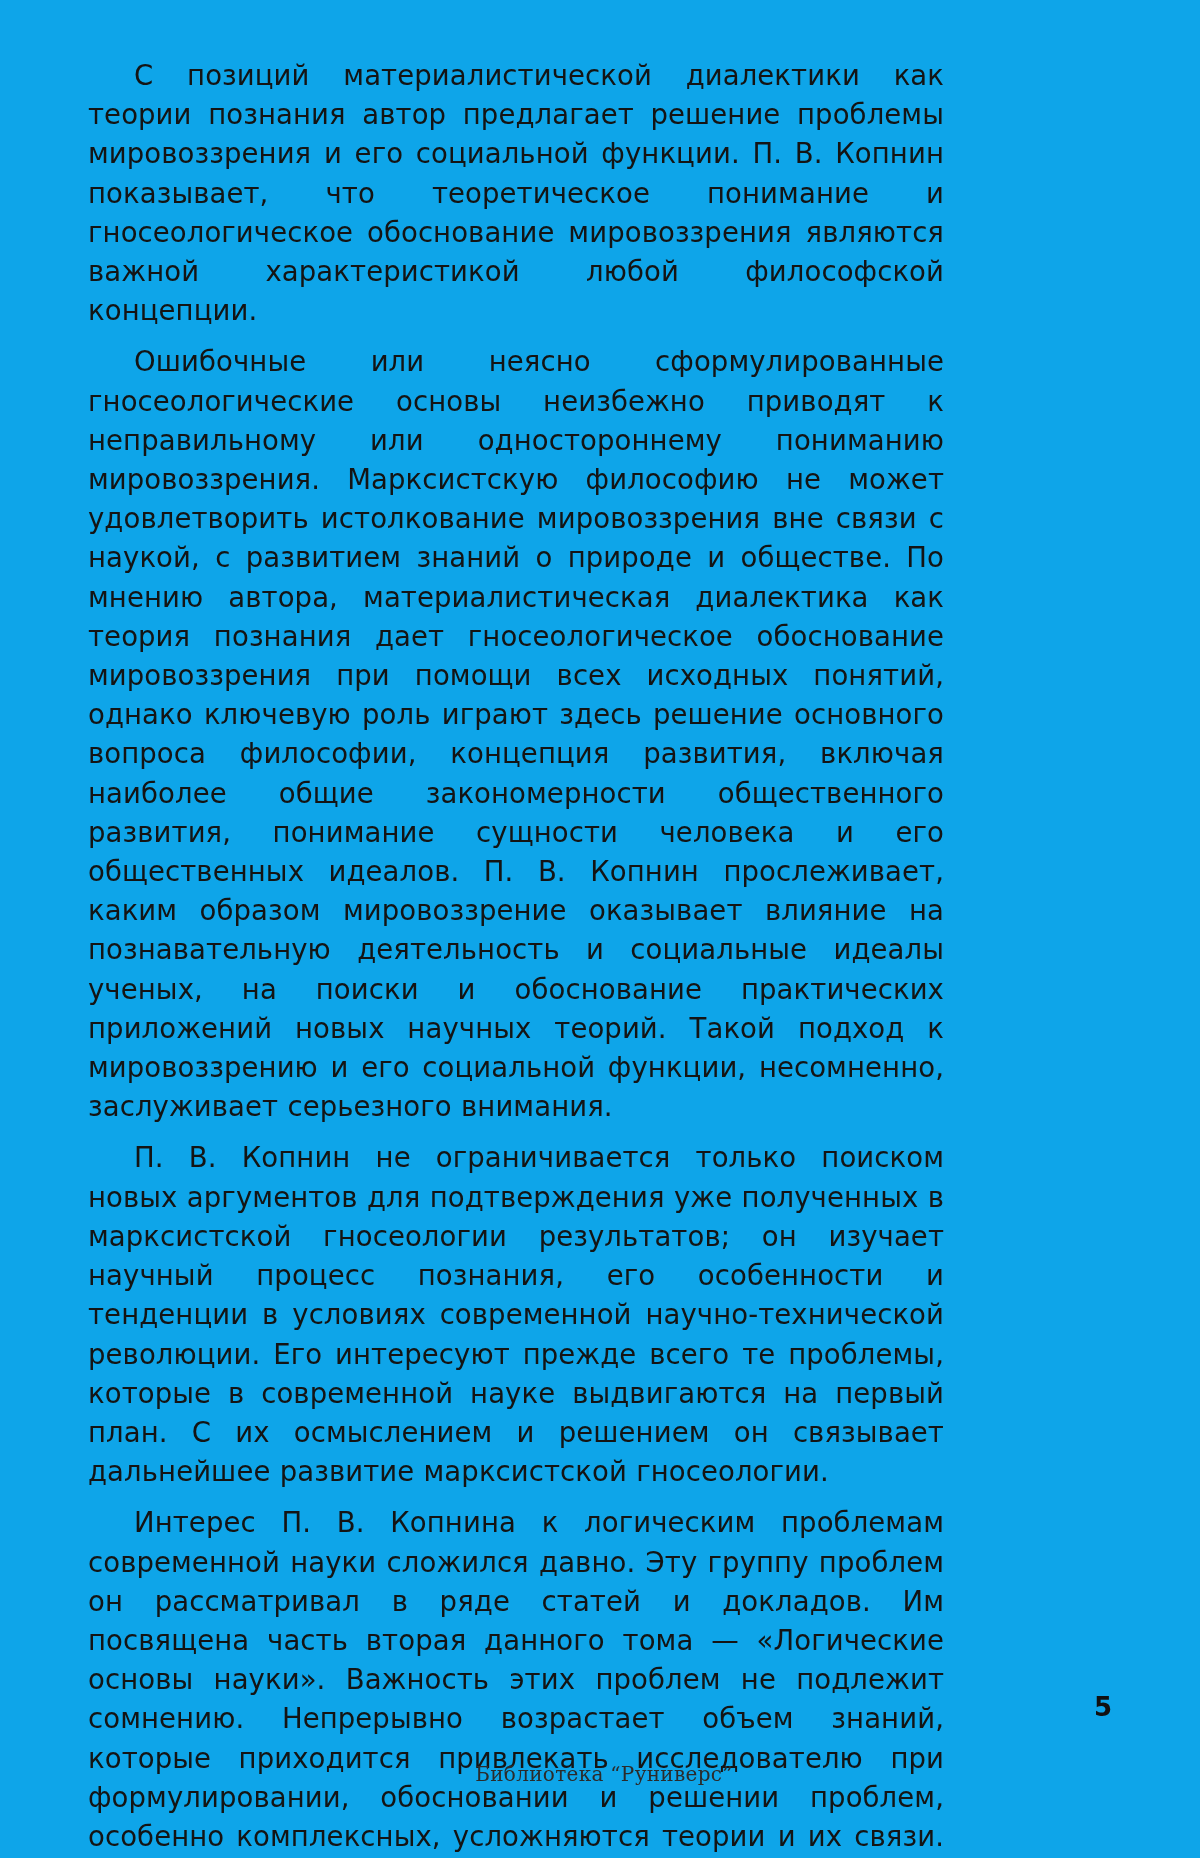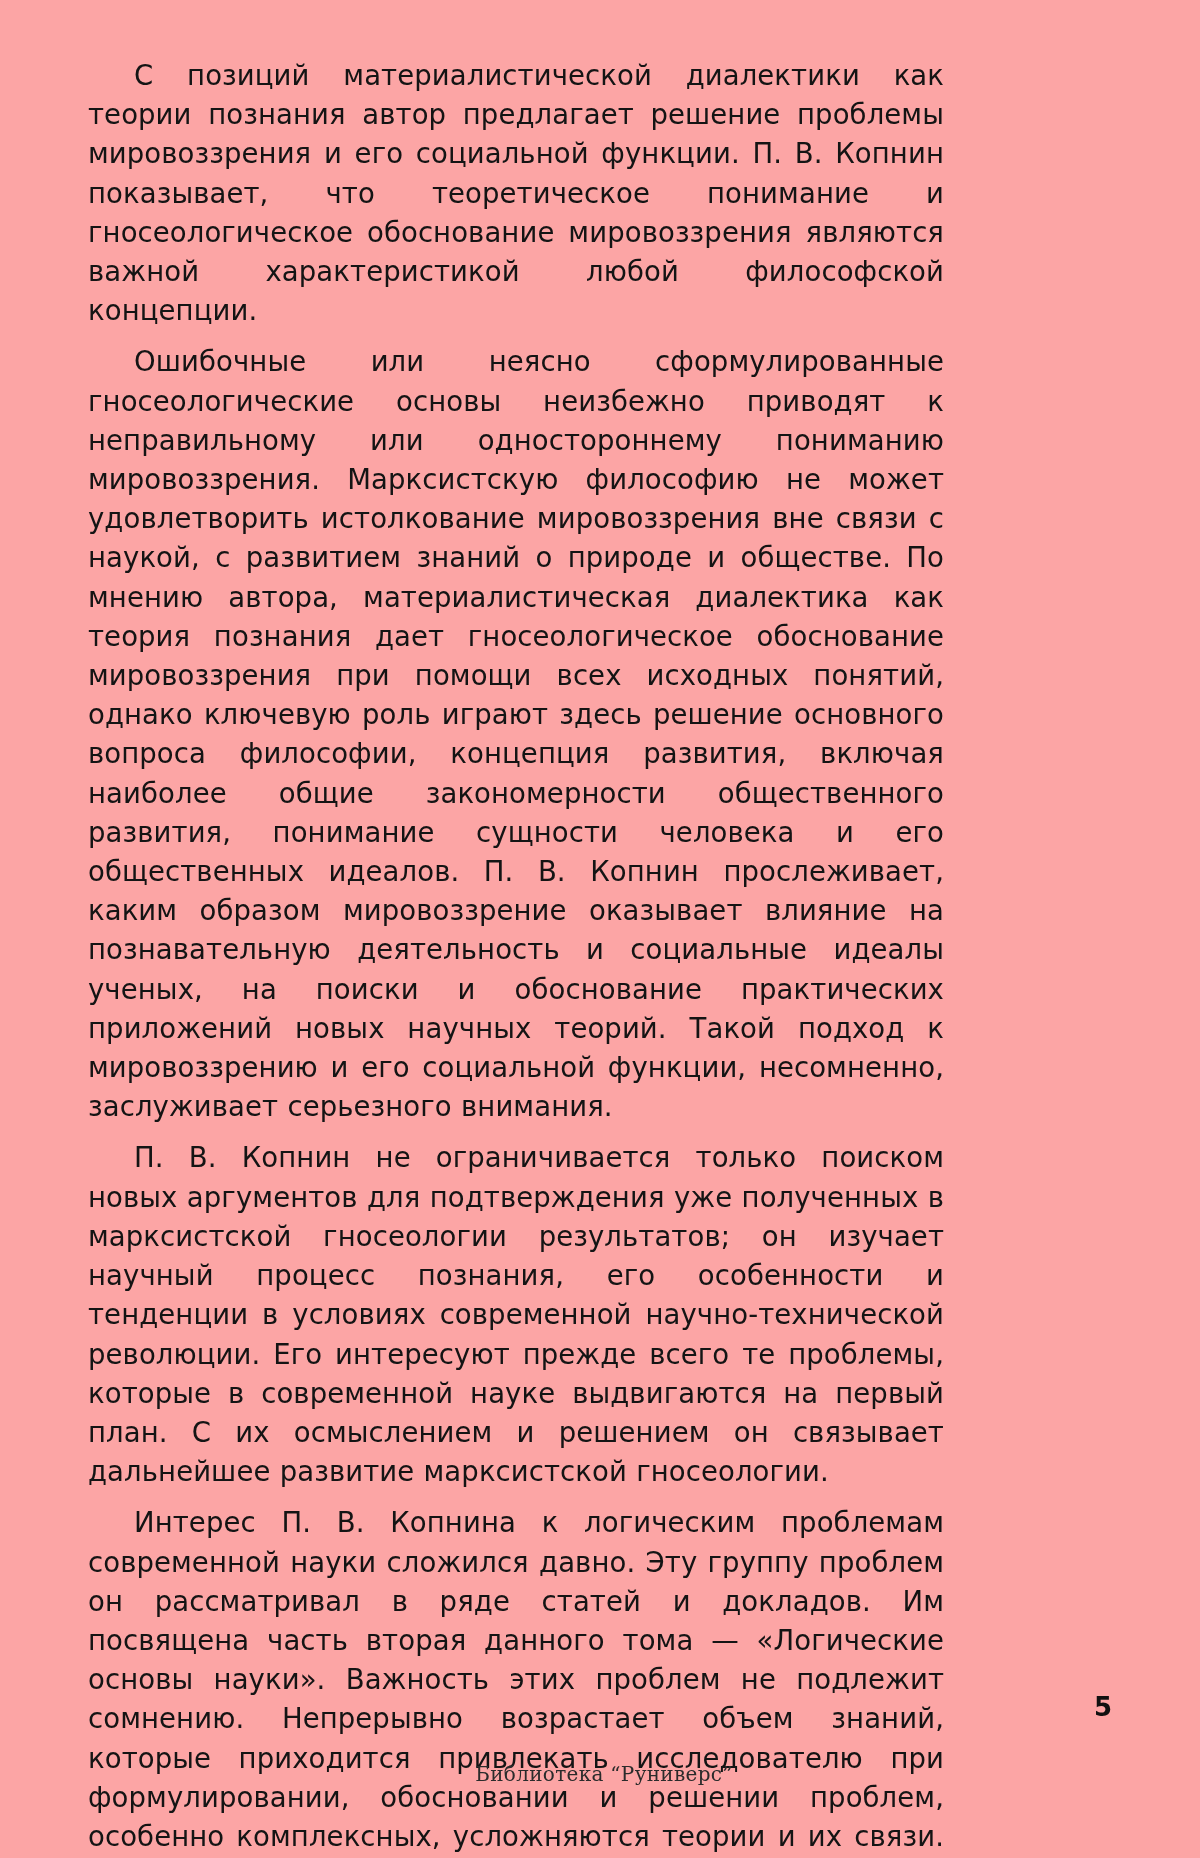--- a/index.html
+++ b/index.html
@@ -14,21 +14,21 @@
     color: #191919;
     position: relative;
     overflow: hidden;
   }
   .page {
     position: absolute;
     left: 0;
     top: 0;
     width: 1200px;
     height: 1858px;
-    background: #fca5a5;
+    background: #0ea5e9;
   }
   .text-column {
     position: absolute;
     left: 88px;
     top: 56px;
     width: 856px;
   }
   p.para {
     margin: 0;
     font-size: 27.5px;

